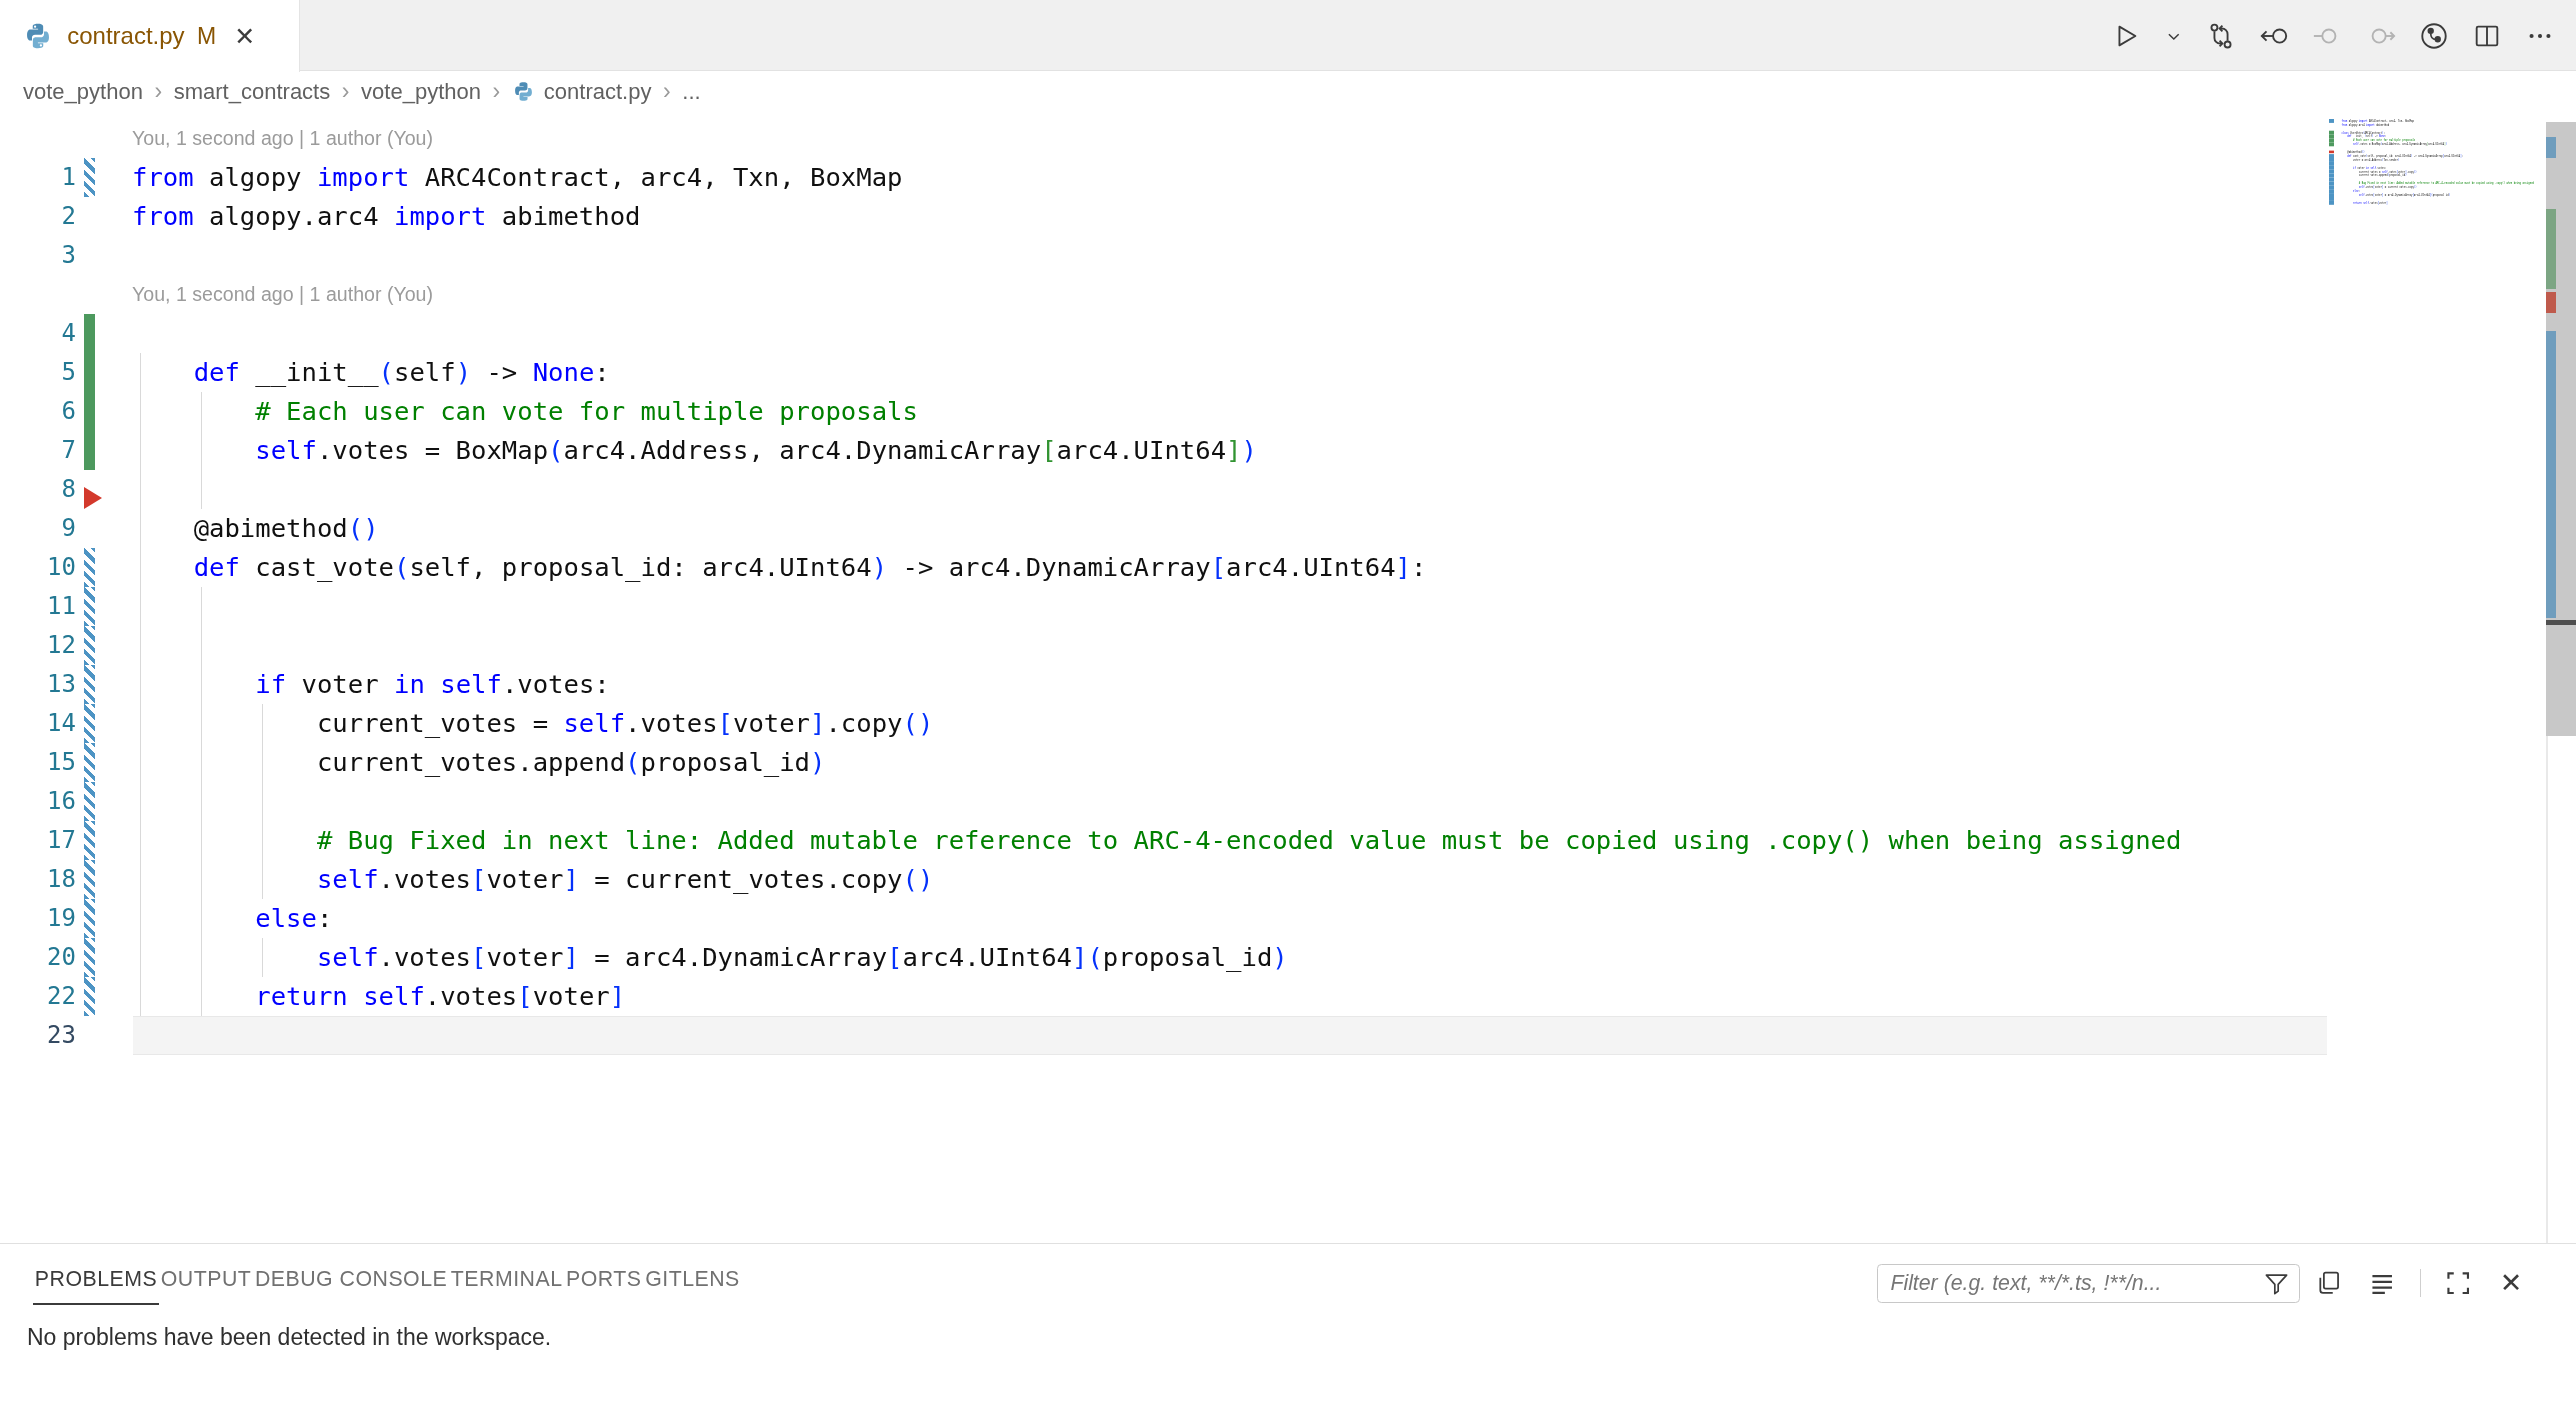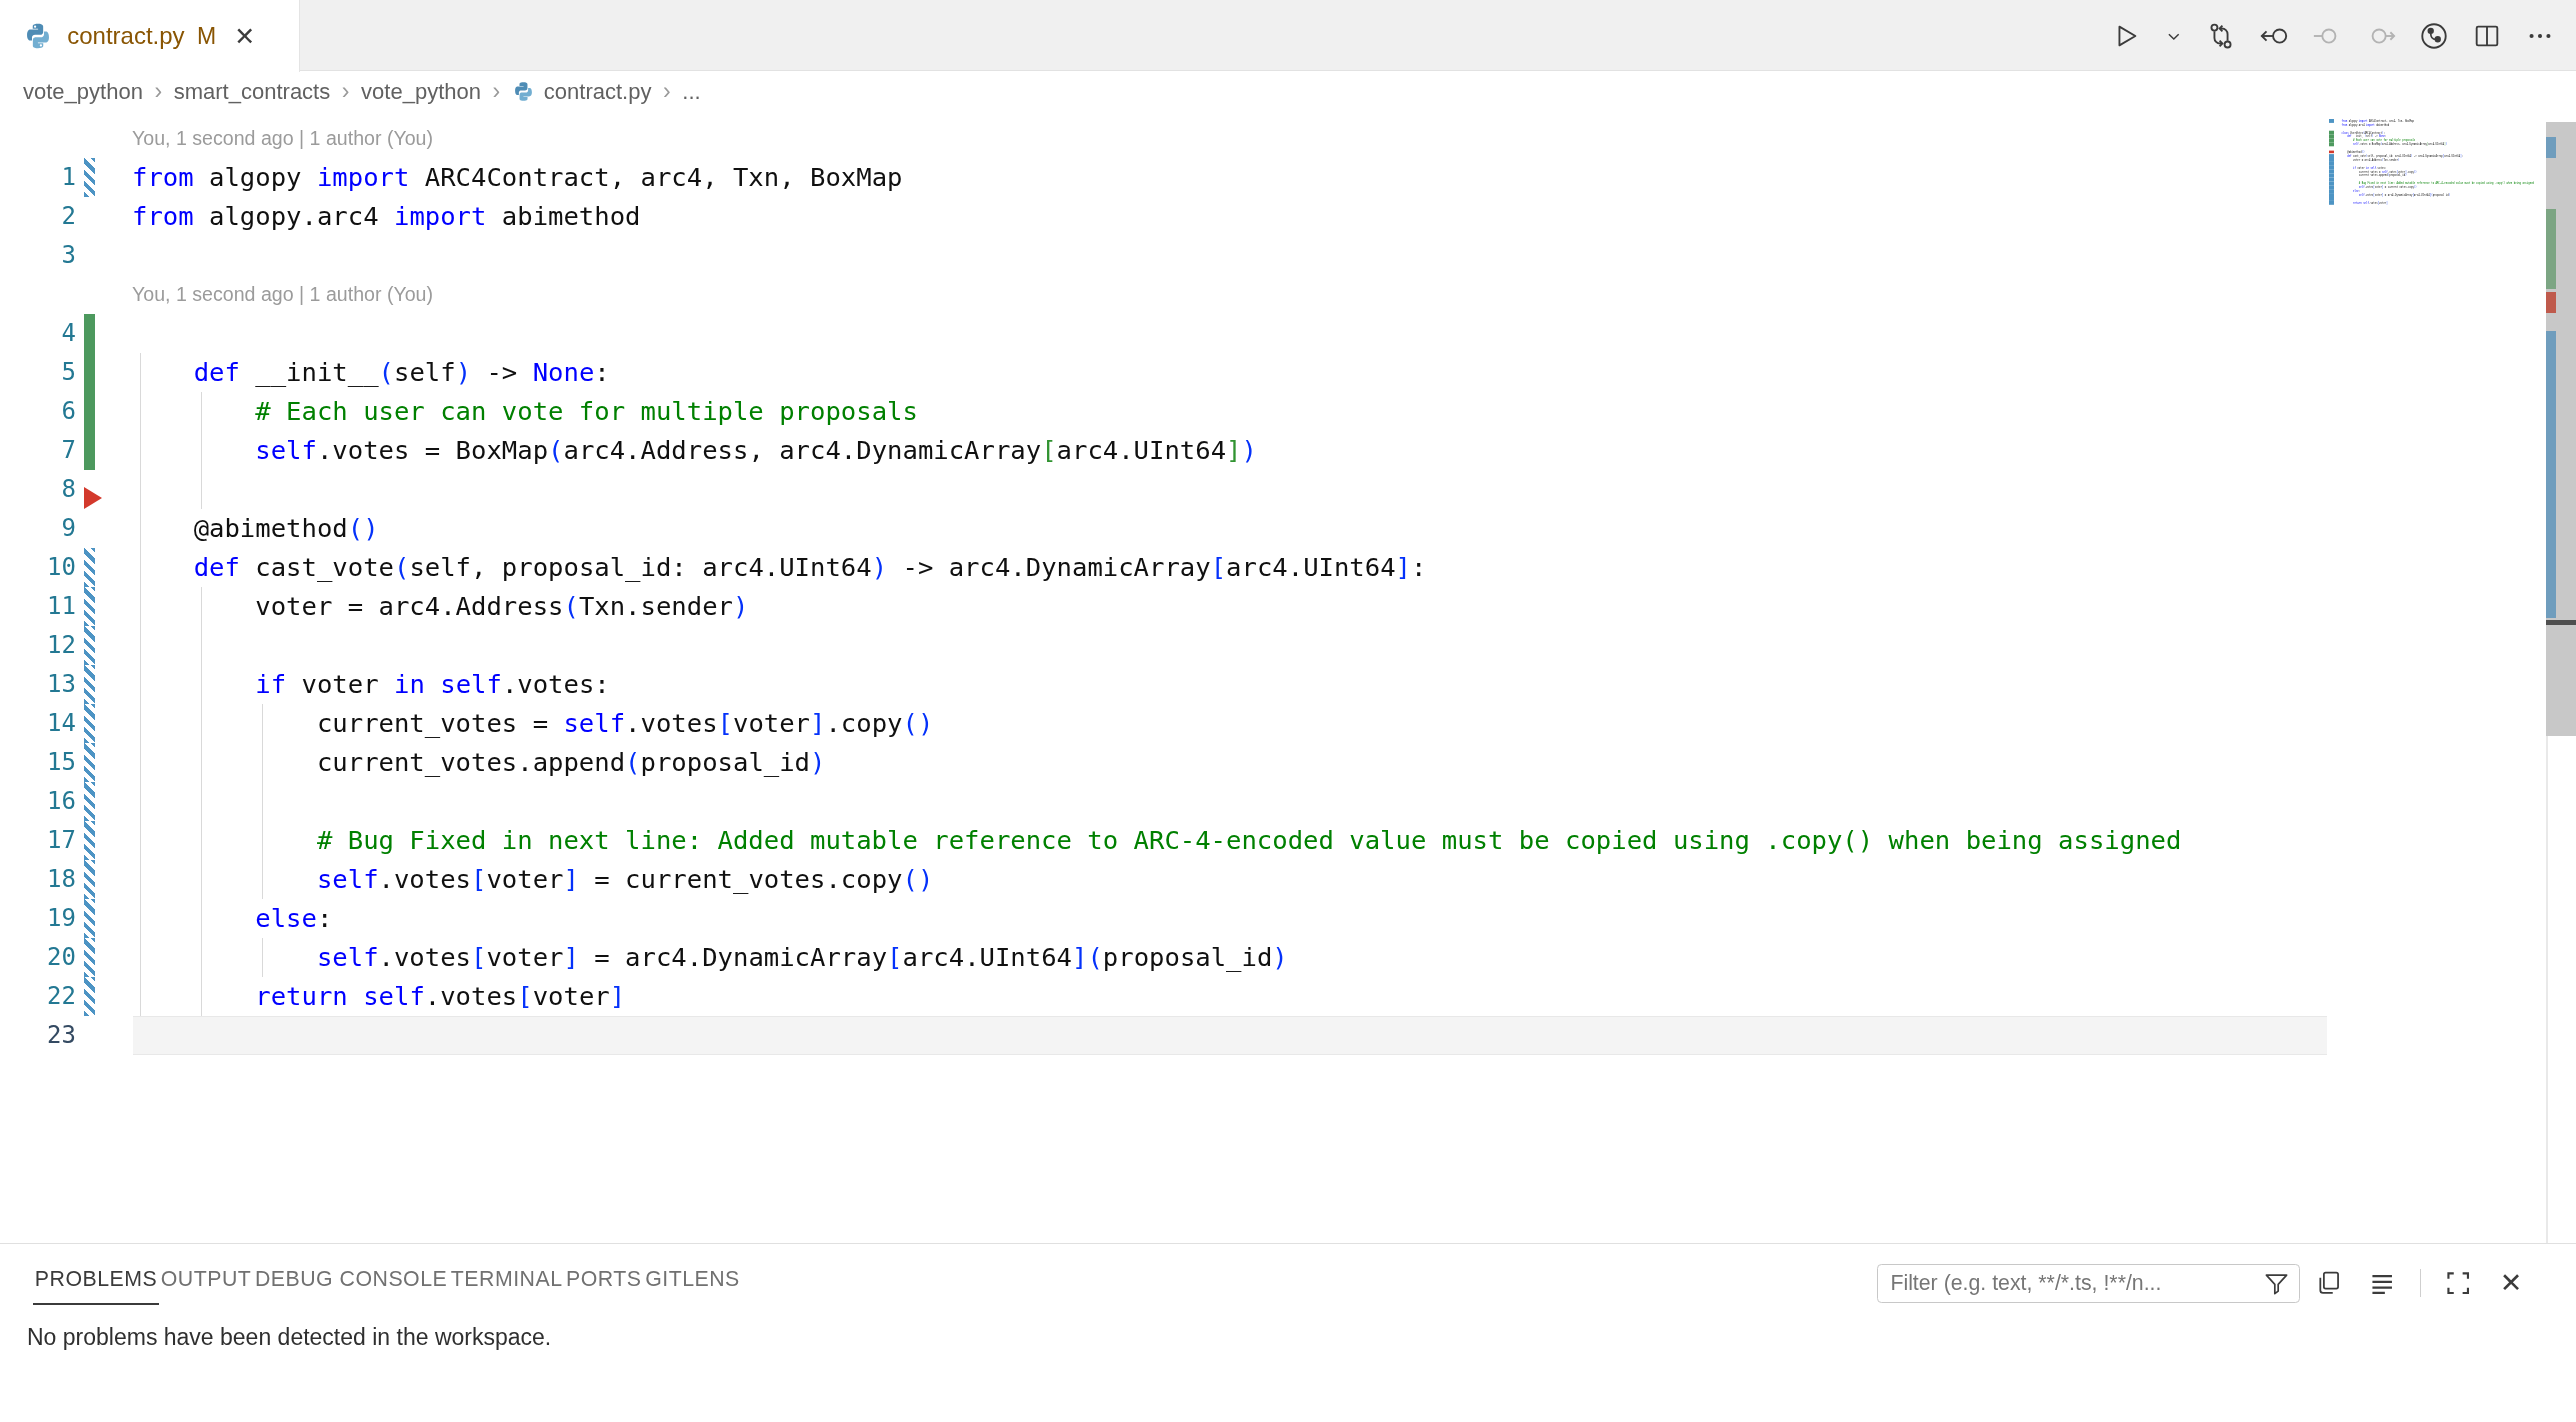--- a/index.html
+++ b/index.html
@@ -77,21 +77,21 @@
   .panel-tabs { position:absolute; left:33px; top:18px; display:flex; }
   .ptab { font-size:21.3px; letter-spacing:0.5px; color:#717171; padding:5.3px 1.8px 10.7px 1.8px; cursor:pointer; }
   .ptab.active { color:#3b3b3b; border-bottom:2.7px solid #3b3b3b; }
   .panel-msg { position:absolute; left:27px; top:80px; font-size:23px; color:#2f2f2f; }
 
   .filter-box { position:absolute; left:1877px; top:19.6px; width:423px; height:39px;
                 border:0.9px solid #c8c8c8; border-radius:4.4px; background:#fff;
                 display:flex; align-items:center; }
   .filter-input { flex:1; border:none; outline:none; font-size:21.3px; color:#000000;
                   padding-left:12.4px; background:transparent;
-                  font-family:"Liberation Sans", sans-serif; }
+                  font-family:"Liberation Sans", sans-serif;font-style:italic; }
   .filter-input::placeholder { color:#767676; }
   .filter-funnel { width:27px; height:27px; margin-right:9px; }
 
   .panel-icons { position:absolute; left:2313px; top:19.6px; height:39px; display:flex;
                  align-items:center; gap:21.3px; }
   .picon { width:32px; height:32px; display:flex; align-items:center; justify-content:center; }
   .picon svg { width:28.4px; height:28.4px; }
   .psep { width:0.9px; height:28.4px; background:#cfcfcf; }
   .pclose { font-size:27px; color:#3b3b3b; line-height:32px; }
 </style>
@@ -199,21 +199,21 @@
         <div class="crow"><span class="num">2</span><span class="codetext"><span class="sg-k">from</span><span class="sg-t"> algopy.arc4 </span><span class="sg-k">import</span><span class="sg-t"> abimethod</span></span></div>
         <div class="crow"><span class="num">3</span><span class="codetext"></span></div>
         <div class="crow"><span class="ann">You, 1 second ago | 1 author (You)</span></div>
         <div class="crow"><span class="num">4</span><span class="deco added"></span></div>
         <div class="crow"><span class="num">5</span><span class="deco added"></span><span class="guide" style="left: 140px;"></span><span class="codetext"><span class="sg-t">    </span><span class="sg-k">def</span><span class="sg-t"> __init__</span><span class="sg-b">(</span><span class="sg-t">self</span><span class="sg-b">)</span><span class="sg-t"> -&gt; </span><span class="sg-k">None</span><span class="sg-t">:</span></span></div>
         <div class="crow"><span class="num">6</span><span class="deco added"></span><span class="guide" style="left: 140px;"></span><span class="guide" style="left: 201px;"></span><span class="codetext"><span class="sg-t">        </span><span class="sg-c"># Each user can vote for multiple proposals</span></span></div>
         <div class="crow"><span class="num">7</span><span class="deco added"></span><span class="guide" style="left: 140px;"></span><span class="guide" style="left: 201px;"></span><span class="codetext"><span class="sg-t">        </span><span class="sg-k">self</span><span class="sg-t">.votes = BoxMap</span><span class="sg-b">(</span><span class="sg-t">arc4.Address, arc4.DynamicArray</span><span class="sg-g">[</span><span class="sg-t">arc4.UInt64</span><span class="sg-g">]</span><span class="sg-b">)</span></span></div>
         <div class="crow"><span class="num">8</span><span class="guide" style="left: 140px;"></span><span class="guide" style="left: 201px;"></span><span class="codetext"></span></div>
         <div class="crow"><span class="num">9</span><span class="deco deleted"></span><span class="guide" style="left: 140px;"></span><span class="codetext"><span class="sg-t">    @abimethod</span><span class="sg-b">(</span><span class="sg-b">)</span></span></div>
         <div class="crow"><span class="num">10</span><span class="deco modified"></span><span class="guide" style="left: 140px;"></span><span class="codetext"><span class="sg-t">    </span><span class="sg-k">def</span><span class="sg-t"> cast_vote</span><span class="sg-b">(</span><span class="sg-t">self, proposal_id: arc4.UInt64</span><span class="sg-b">)</span><span class="sg-t"> -&gt; arc4.DynamicArray</span><span class="sg-b">[</span><span class="sg-t">arc4.UInt64</span><span class="sg-b">]</span><span class="sg-t">:</span></span></div>
-        <div class="crow"><span class="num">11</span><span class="deco modified"></span><span class="guide" style="left: 140px;"></span><span class="guide" style="left: 201px;"></span><span class="codetext"><span class="sg-t">        voter = arc4.Address</span><span class="sg-b">(</span><span class="sg-t">Txn.sender</span><span class="sg-b">)</span></span></div>
+        <div class="crow"><span class="num">11</span><span class="deco modified"></span><span class="guide" style="left: 140px;"></span><span class="guide" style="left: 201px;"></span></div>
         <div class="crow"><span class="num">12</span><span class="deco modified"></span><span class="guide" style="left: 140px;"></span><span class="guide" style="left: 201px;"></span><span class="codetext"></span></div>
         <div class="crow"><span class="num">13</span><span class="deco modified"></span><span class="guide" style="left: 140px;"></span><span class="guide" style="left: 201px;"></span><span class="codetext"><span class="sg-t">        </span><span class="sg-k">if</span><span class="sg-t"> voter </span><span class="sg-k">in</span><span class="sg-t"> </span><span class="sg-k">self</span><span class="sg-t">.votes:</span></span></div>
         <div class="crow"><span class="num">14</span><span class="deco modified"></span><span class="guide" style="left: 140px;"></span><span class="guide" style="left: 201px;"></span><span class="guide" style="left: 262px;"></span><span class="codetext"><span class="sg-t">            current_votes = </span><span class="sg-k">self</span><span class="sg-t">.votes</span><span class="sg-b">[</span><span class="sg-t">voter</span><span class="sg-b">]</span><span class="sg-t">.copy</span><span class="sg-b">(</span><span class="sg-b">)</span></span></div>
         <div class="crow"><span class="num">15</span><span class="deco modified"></span><span class="guide" style="left: 140px;"></span><span class="guide" style="left: 201px;"></span><span class="guide" style="left: 262px;"></span><span class="codetext"><span class="sg-t">            current_votes.append</span><span class="sg-b">(</span><span class="sg-t">proposal_id</span><span class="sg-b">)</span></span></div>
         <div class="crow"><span class="num">16</span><span class="deco modified"></span><span class="guide" style="left: 140px;"></span><span class="guide" style="left: 201px;"></span><span class="guide" style="left: 262px;"></span><span class="codetext"></span></div>
         <div class="crow"><span class="num">17</span><span class="deco modified"></span><span class="guide" style="left: 140px;"></span><span class="guide" style="left: 201px;"></span><span class="guide" style="left: 262px;"></span><span class="codetext"><span class="sg-t">            </span><span class="sg-c"># Bug Fixed in next line: Added mutable reference to ARC-4-encoded value must be copied using .copy() when being assigned</span></span></div>
         <div class="crow"><span class="num">18</span><span class="deco modified"></span><span class="guide" style="left: 140px;"></span><span class="guide" style="left: 201px;"></span><span class="guide" style="left: 262px;"></span><span class="codetext"><span class="sg-t">            </span><span class="sg-k">self</span><span class="sg-t">.votes</span><span class="sg-b">[</span><span class="sg-t">voter</span><span class="sg-b">]</span><span class="sg-t"> = current_votes.copy</span><span class="sg-b">(</span><span class="sg-b">)</span></span></div>
         <div class="crow"><span class="num">19</span><span class="deco modified"></span><span class="guide" style="left: 140px;"></span><span class="guide" style="left: 201px;"></span><span class="codetext"><span class="sg-t">        </span><span class="sg-k">else</span><span class="sg-t">:</span></span></div>
         <div class="crow"><span class="num">20</span><span class="deco modified"></span><span class="guide" style="left: 140px;"></span><span class="guide" style="left: 201px;"></span><span class="guide" style="left: 262px;"></span><span class="codetext"><span class="sg-t">            </span><span class="sg-k">self</span><span class="sg-t">.votes</span><span class="sg-b">[</span><span class="sg-t">voter</span><span class="sg-b">]</span><span class="sg-t"> = arc4.DynamicArray</span><span class="sg-b">[</span><span class="sg-t">arc4.UInt64</span><span class="sg-b">]</span><span class="sg-b">(</span><span class="sg-t">proposal_id</span><span class="sg-b">)</span></span></div>
         <div class="crow"><span class="num">22</span><span class="deco modified"></span><span class="guide" style="left: 140px;"></span><span class="guide" style="left: 201px;"></span><span class="codetext"><span class="sg-t">        </span><span class="sg-k">return</span><span class="sg-t"> </span><span class="sg-k">self</span><span class="sg-t">.votes</span><span class="sg-b">[</span><span class="sg-t">voter</span><span class="sg-b">]</span></span></div>

